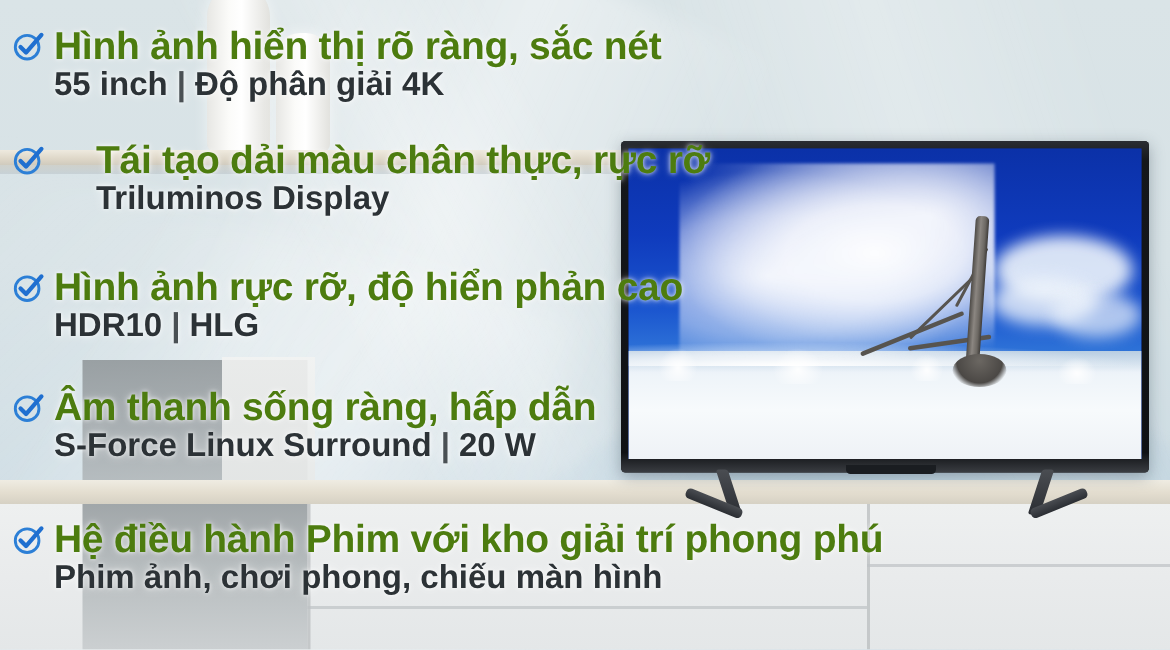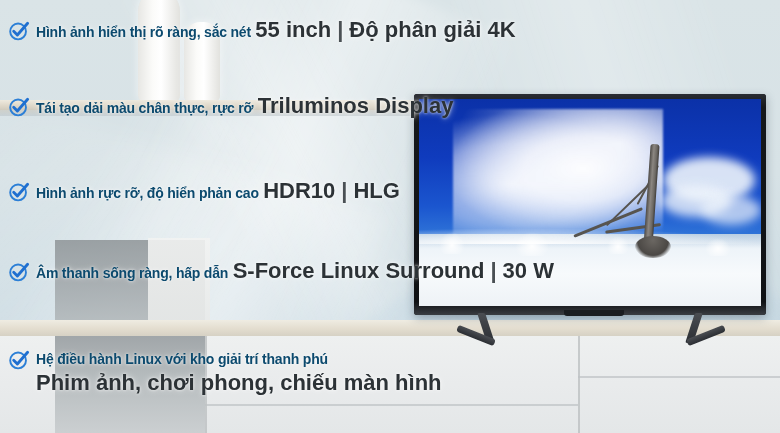--- a/index.html
+++ b/index.html
@@ -103,29 +103,29 @@
   .leg.l1a{left:68px;top:219px;width:8px;height:30px;transform:skewX(18deg);}
   .leg.l1b{left:42px;top:238px;width:40px;height:7px;transform:rotate(22deg);border-radius:3px;}
   .leg.l2a{left:276px;top:219px;width:8px;height:30px;transform:skewX(-18deg);}
   .leg.l2b{left:272px;top:238px;width:40px;height:7px;transform:rotate(-22deg);border-radius:3px;}
   .tv-chin{position:absolute;left:150px;top:216px;width:60px;height:6px;background:#1a1d21;border-radius:0 0 3px 3px;}
 
   
   .features{position:absolute;left:0;top:0;width:560px;}
   .feature{position:absolute;display:flex;align-items:flex-start;}
   .f0{left:8px;top:18px;}
-  .f1{left:8px;top:94px;}
+  .f1{left:8px;top:94px;gap:28px;}
   .f2{left:8px;top:179px;}
   .f3{left:8px;top:259px;}
   .f4{left:8px;top:347px;}
   .check-icon{width:22px;height:22px;flex:0 0 22px;margin-top:2px;margin-right:6px;}
   .ftext{display:block;}
   .f-title{
     font-family:"Liberation Sans", sans-serif;
-    font-weight:bold;font-size:14px;line-height:24px;color:#0c4a6e;
+    font-weight:bold;font-size:26px;line-height:24px;color:#4d7c0f;
     letter-spacing:-0.2px;white-space:nowrap;
     text-shadow:0 0 3px rgba(255,255,255,.75),0 0 6px rgba(255,255,255,.55);
   }
   .f-sub{
     font-family:"Liberation Sans", sans-serif;
     font-weight:700;font-size:22px;line-height:24px;color:#2c3236;
     margin-top:0;white-space:nowrap;
     text-shadow:0 0 3px rgba(255,255,255,.8),0 0 7px rgba(255,255,255,.6);
   }
   .f-sub .sep{padding:0 6px;color:#4a5054;}
@@ -230,31 +230,31 @@
 
     <div class="feature f3">
       <span class="check-icon">
         <svg viewBox="0 0 24 24" width="22" height="22">
           <circle cx="11" cy="12.5" r="8.6" fill="none" stroke="#2c7fd6" stroke-width="2.1"></circle>
           <path d="M6.2 12.4 L10.2 16.4 L21.4 3.6" fill="none" stroke="#1f6fd0" stroke-width="3.1" stroke-linecap="round" stroke-linejoin="round"></path>
         </svg>
       </span>
       <span class="ftext">
         <span class="f-title">Âm thanh sống ràng, hấp dẫn</span>
-        <span class="f-sub"><span>S-Force Linux Surround</span><span class="sep">|</span><span>30 W</span></span>
+        <span class="f-sub"><span>S-Force Linux Surround</span><span class="sep">|</span><span>20 W</span></span>
       </span>
     </div>
 
     <div class="feature f4">
       <span class="check-icon">
         <svg viewBox="0 0 24 24" width="22" height="22">
           <circle cx="11" cy="12.5" r="8.6" fill="none" stroke="#2c7fd6" stroke-width="2.1"></circle>
           <path d="M6.2 12.4 L10.2 16.4 L21.4 3.6" fill="none" stroke="#1f6fd0" stroke-width="3.1" stroke-linecap="round" stroke-linejoin="round"></path>
         </svg>
       </span>
       <span class="ftext">
-        <span class="f-title">Hệ điều hành Linux với kho giải trí thanh phú</span>
+        <span class="f-title">Hệ điều hành Phim với kho giải trí phong phú</span>
         <span class="f-sub"><span>Phim ảnh, chơi phong, chiếu màn hình</span></span>
       </span>
     </div>
 
   </div>
 </div>
 
 </body></html>

